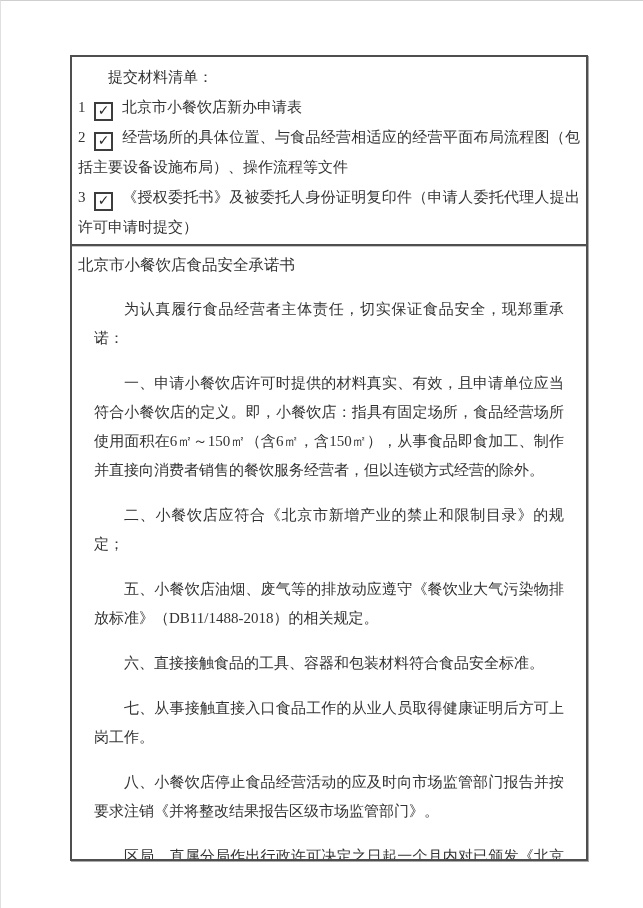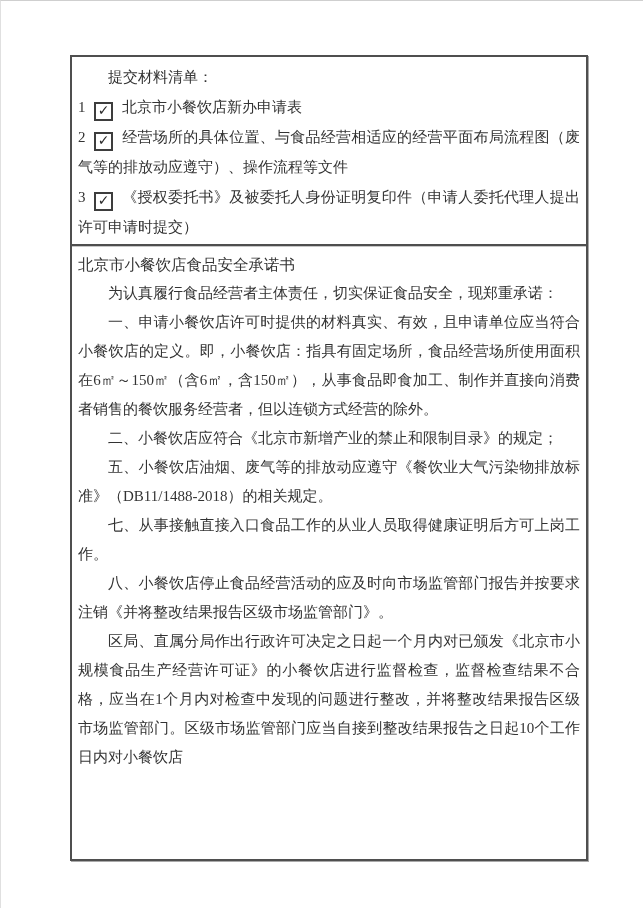--- a/index.html
+++ b/index.html
@@ -74,46 +74,47 @@
     overflow: hidden;
   }
   .commitment-title {
     margin: 0;
     font-size: 15.5px;
     font-weight: normal;
     text-align: left;
     line-height: 29px;
   }
   .para {
-    margin: 0;
+    margin: 16px;
     text-indent: 2em;
     text-align: justify;
   }
 </style>
 </head>
 <body>
 
 <div class="page">
   <div class="doc-table">
 
     <section class="checklist">
       <p class="checklist-title">提交材料清单：</p>
 
       <p class="check-item"><span class="item-num">1</span><span class="checkbox"><span>✓</span></span><span>北京市小餐饮店新办申请表</span></p>
 
-      <p class="check-item"><span class="item-num">2</span><span class="checkbox"><span>✓</span></span><span>经营场所的具体位置、与食品经营相适应的经营平面布局流程图（废气等的排放动应遵守）、操作流程等文件</span></p>
+      <p class="check-item"><span class="item-num">2</span><span class="checkbox"><span>✓</span></span><span>经营场所的具体位置、与食品经营相适应的经营平面布局流程图（包括主要设备设施布局）、操作流程等文件</span></p>
 
       <p class="check-item"><span class="item-num">3</span><span class="checkbox"><span>✓</span></span><span>《授权委托书》及被委托人身份证明复印件（申请人委托代理人提出许可申请时提交）</span></p>
     </section>
 
     <section class="commitment">
       <h2 class="commitment-title">北京市小餐饮店食品安全承诺书</h2>
       <p class="para">为认真履行食品经营者主体责任，切实保证食品安全，现郑重承诺：</p>
       <p class="para">一、申请小餐饮店许可时提供的材料真实、有效，且申请单位应当符合小餐饮店的定义。即，小餐饮店：指具有固定场所，食品经营场所使用面积在6㎡～150㎡（含6㎡，含150㎡），从事食品即食加工、制作并直接向消费者销售的餐饮服务经营者，但以连锁方式经营的除外。</p>
       <p class="para">二、小餐饮店应符合《北京市新增产业的禁止和限制目录》的规定；</p>
       <p class="para">五、小餐饮店油烟、废气等的排放动应遵守《餐饮业大气污染物排放标准》（DB11/1488-2018）的相关规定。</p>
+      <p class="para">六、直接接触食品的工具、容器和包装材料符合食品安全标准。</p>
       <p class="para">七、从事接触直接入口食品工作的从业人员取得健康证明后方可上岗工作。</p>
       <p class="para">八、小餐饮店停止食品经营活动的应及时向市场监管部门报告并按要求注销《并将整改结果报告区级市场监管部门》。</p>
       <p class="para">区局、直属分局作出行政许可决定之日起一个月内对已颁发《北京市小规模食品生产经营许可证》的小餐饮店进行监督检查，监督检查结果不合格，应当在1个月内对检查中发现的问题进行整改，并将整改结果报告区级市场监管部门。区级市场监管部门应当自接到整改结果报告之日起10个工作日内对小餐饮店</p>
     </section>
 
   </div>
 </div>
 
 </body></html>

